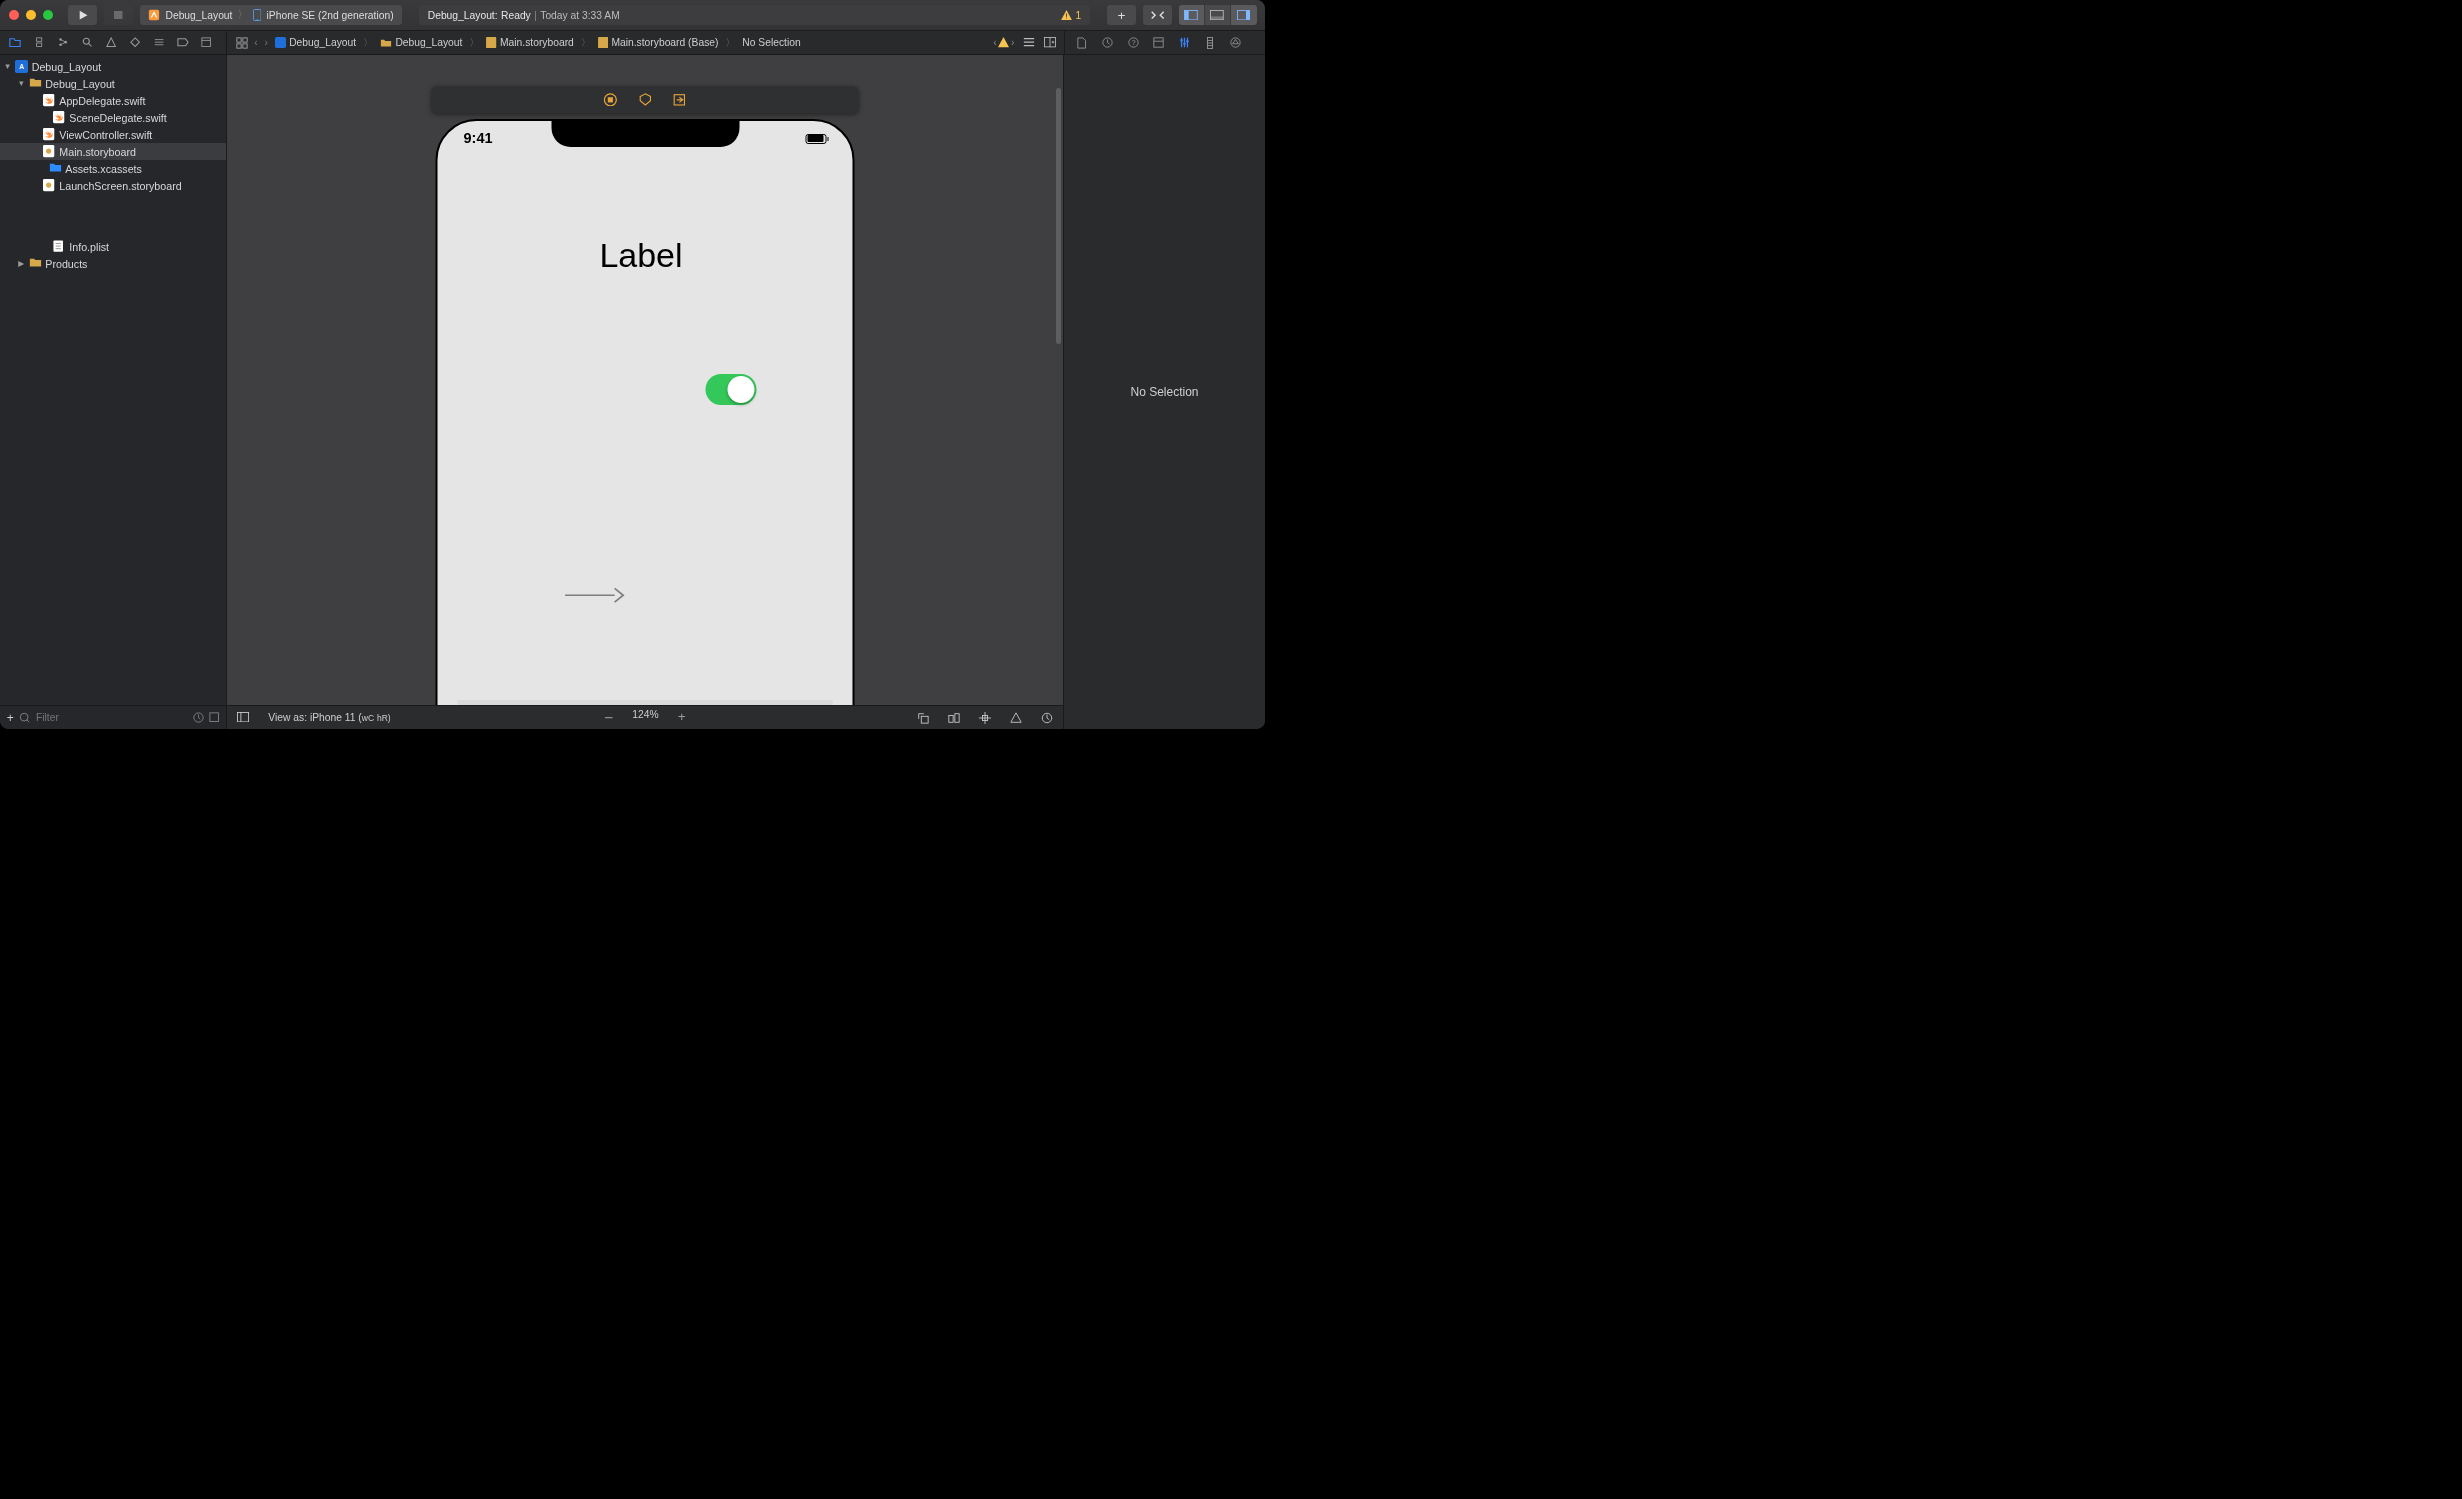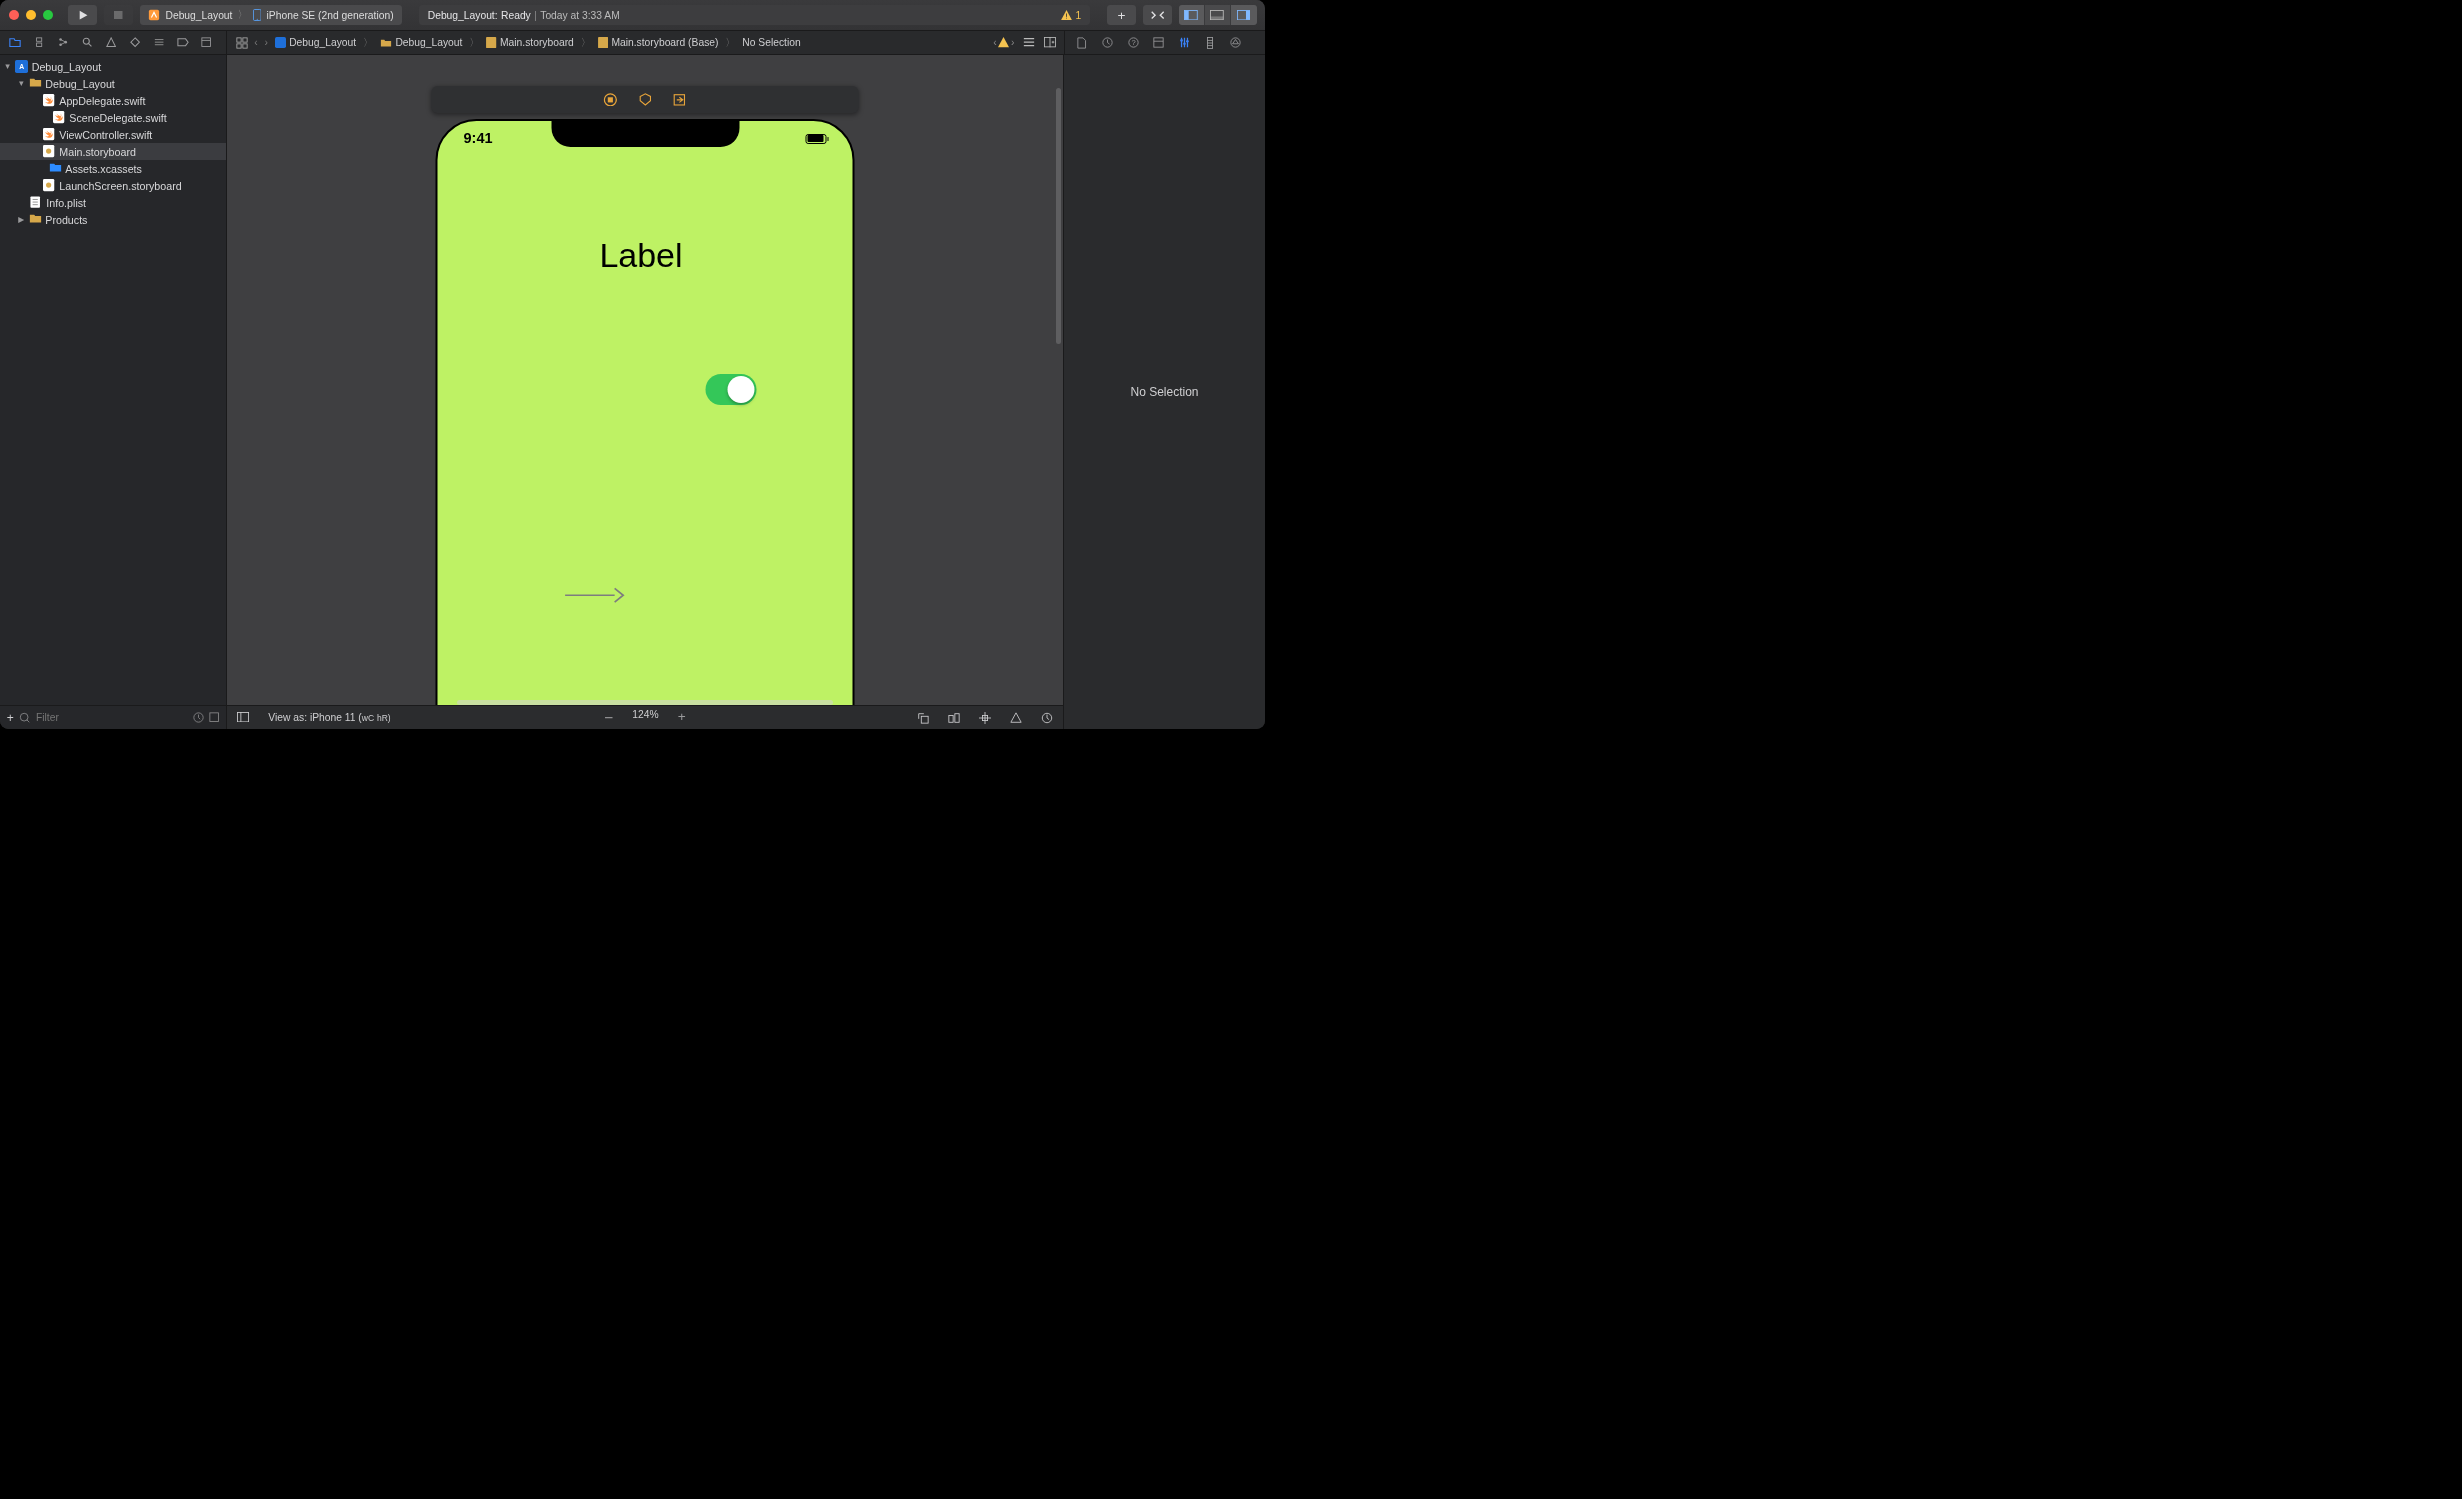--- a/index.html
+++ b/index.html
@@ -49,21 +49,21 @@
 .sidebottom { height:24px; border-top:0.9px solid #1a1a1b; display:flex; align-items:center; gap:5.1px; padding:0 6.8px; color:#8a8a8c; }
 .sidebottom input{ flex:1; background:transparent; border:none; color:#cfcfd1; font-size:10.3px; outline:none; }
 
 
 .editor { flex:1; display:flex; flex-direction:column; background:#3f3f41; position:relative; border-right:0.9px solid #1a1a1b;}
 .canvaswrap{ flex:1; position:relative; overflow:hidden; }
 .ibbar { position:absolute; top:31px; left:50%; transform:translateX(-50%); width:427px; height:27px; background:#2f3032; border-radius:6px; display:flex; align-items:center; justify-content:center; gap:19px; box-shadow:0 1.7px 5.1px rgba(0,0,0,.4);}
 .ibbar .ico{ width:15.4px; height:15.4px; display:flex; align-items:center; justify-content:center;}
 
 
-.phone { position:absolute; top:64px; left:50%; transform:translateX(-50%); width:419px; height:838px; background:#bef264; border-radius:41px; border:2.6px solid #000;}
+.phone { position:absolute; top:64px; left:50%; transform:translateX(-50%); width:419px; height:838px; background:#e5e5e5; border-radius:41px; border:2.6px solid #000;}
 .notch{ position:absolute; top:0; left:50%; transform:translateX(-50%); width:188px; height:26px; background:#000; border-bottom-left-radius:19px; border-bottom-right-radius:19px;}
 .statusline{ position:absolute; top:8.5px; left:0; right:0; display:flex; padding:0 26px; font-size:14.5px; font-weight:600; color:#000; font-family:-apple-system;}
 .statusline .l{ width:68px;}
 .statusline .r{ margin-left:auto;}
 .batt{ width:21.4px; height:10.3px; border:1.3px solid #000; border-radius:2.6px; position:relative; display:inline-block; vertical-align:middle;}
 .batt:after{ content:""; position:absolute; right:-3.4px; top:2.6px; width:1.7px; height:4.3px; background:#000; border-radius:0.9px;}
 .batt .fill{ position:absolute; left:0.9px; top:0.9px; bottom:0.9px; width:16.2px; background:#000; border-radius:0.9px;}
 
 .lbl { position:absolute; top:115px; left:0; right:8px; text-align:center; font-size:34px; color:#000; }
 .switch{ position:absolute; top:253px; left:268px; width:51px; height:31px; background:#34c759; border-radius:15.4px; }
@@ -393,21 +393,21 @@
             <span>Assets.xcassets</span>
           </div>
           <div class="row" style="padding-left: 31px;">
             <span class="disclose"></span>
             <svg class="ficon" width="11" height="12" viewBox="0 0 15 15">
               <rect width="13" height="14" rx="1.5" fill="#fff"></rect>
               <circle cx="6.5" cy="7" r="3" fill="#d6a84a"></circle>
             </svg>
             <span>LaunchScreen.storyboard</span>
           </div>
-          <div class="row" style="padding-left: 18px;">
+          <div class="row" style="padding-left: 41px; margin-top: 44px;">
             <span class="disclose"></span>
             <svg class="ficon" width="10.3" height="12" viewBox="0 0 15 15">
               <rect x="0.5" y="0.5" width="11" height="13" rx="1" fill="#fff"></rect>
               <line x1="3" y1="4" x2="9" y2="4" stroke="#888"></line>
               <line x1="3" y1="7" x2="9" y2="7" stroke="#888"></line>
               <line x1="3" y1="10" x2="9" y2="10" stroke="#888"></line>
             </svg>
             <span>Info.plist</span>
           </div>
           <div class="row" style="padding-left: 17px;">

